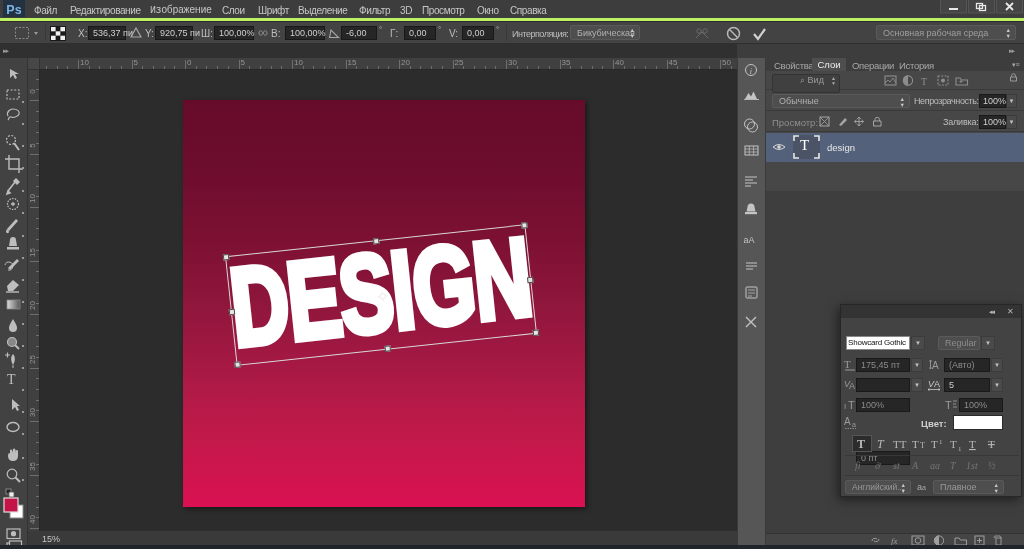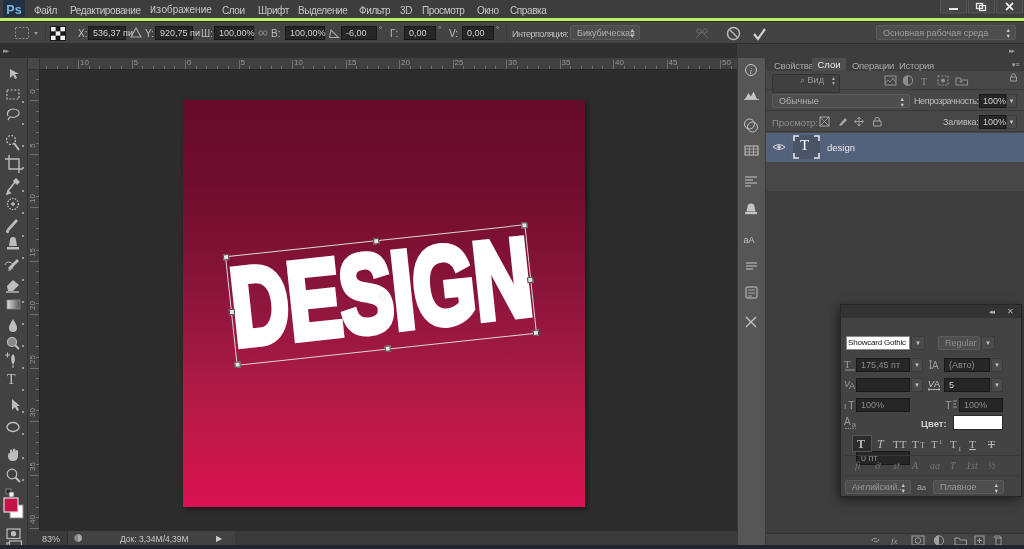--- a/index.html
+++ b/index.html
@@ -571,24 +571,16 @@
     </g>
   </svg>
   <div class="abs" style="left:4px;top:170px;width:174px;height:1px;background:#383838;"></div>
 
   <div class="dd" style="left:4px;top:175px;width:66px;height:14px;color:#999;font-size:8.5px;">Английский...<span class="ud">▲<br>▼</span></div>
   <span class="abs" style="left:76px;top:177px;color:#aaa;font-size:9px;">a<span style="font-size:7px;">a</span></span>
   <div class="dd" style="left:92px;top:175px;width:71px;height:14px;color:#999;">Плавное<span class="ud">▲<br>▼</span></div>
 </div>
 
 <div class="abs" id="statusbar" style="left:28px;top:531px;width:709px;height:14px;background:#3a3a3a;">
-  <span class="abs" style="left:14px;top:3px;color:#c7c7c7;font-size:9px;">83%</span>
-  <div class="abs" style="left:39px;top:0;width:168px;height:14px;background:#424242;border-left:1px solid #2d2d2d;">
-    <svg class="abs" style="left:6px;top:3px;" width="8" height="8">
-        <circle cx="4" cy="4" r="3.8" fill="#888"></circle>
-        <path d="M4 0.2 A3.8 3.8 0 0 1 4 7.8 Z" fill="#aaa"></path>
-      </svg>
-    <span class="abs" style="left:52px;top:3px;color:#c7c7c7;font-size:8.5px;">Док: 3,34М/4,39М</span>
-    <span class="abs" style="left:148px;top:3px;color:#ccc;font-size:8px;">▶</span>
-  </div>
+  <span class="abs" style="left:14px;top:3px;color:#c7c7c7;font-size:9px;">15%</span>
 </div>
 
 <div class="abs" style="left:0;top:545px;width:1024px;height:4px;background:#20242c;"></div>
 
 </body></html>

